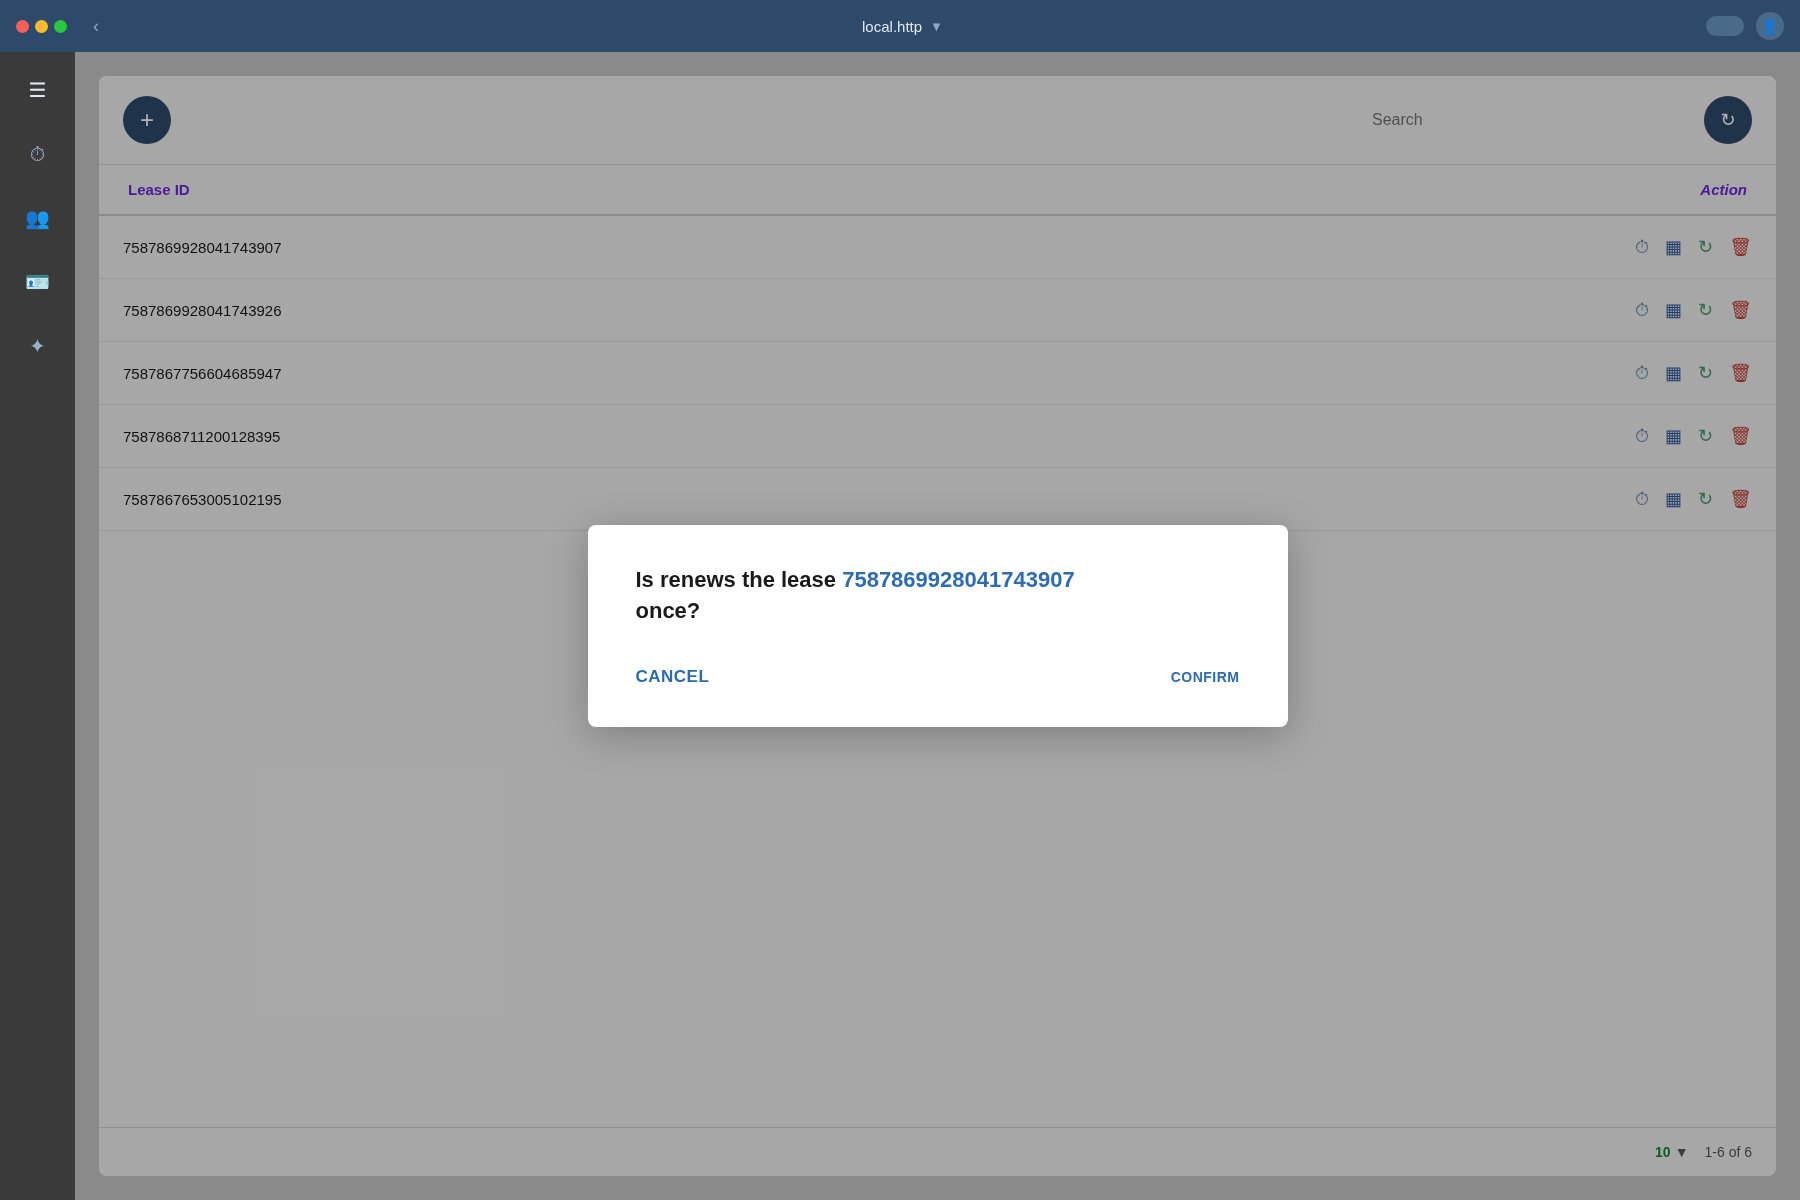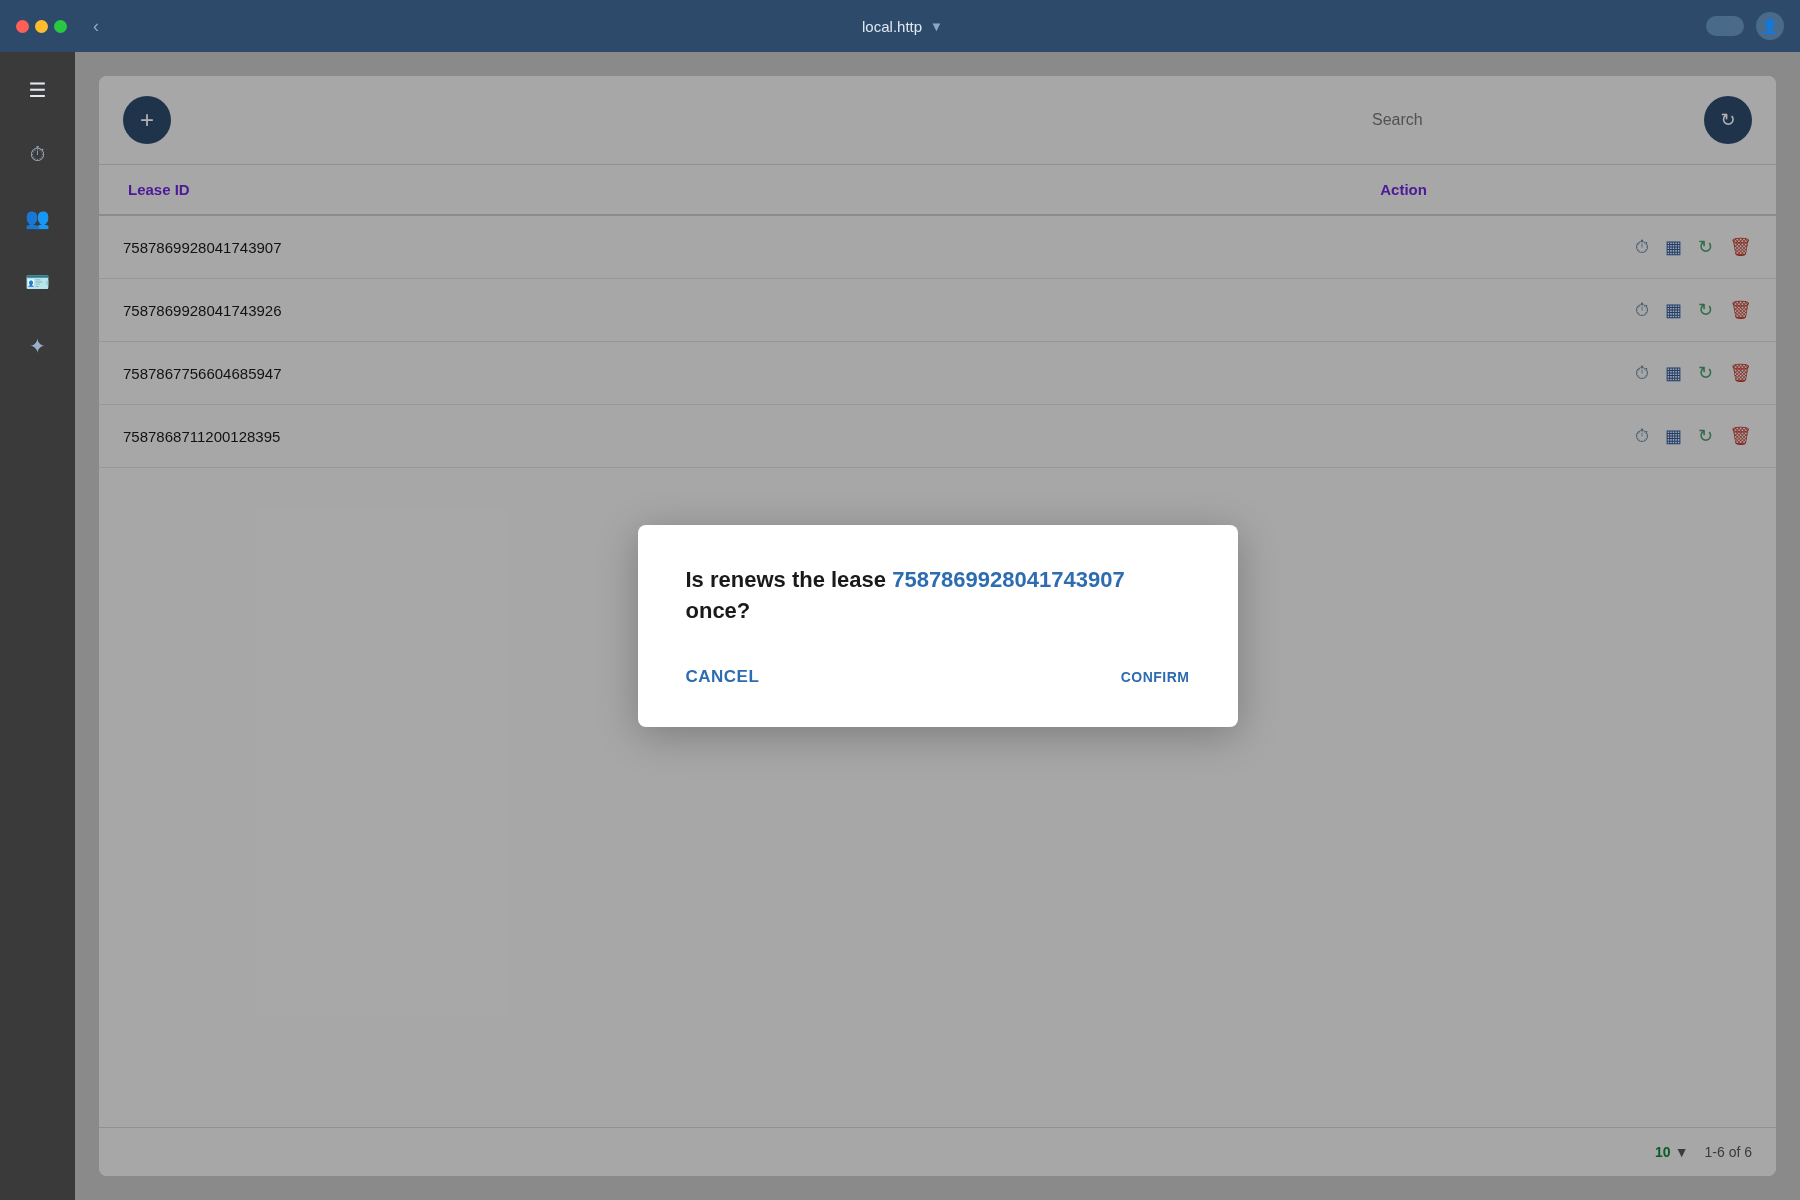--- a/index.html
+++ b/index.html
@@ -209,21 +209,22 @@
       border-bottom: 2px solid #c8c8c8;
     }
     thead th {
       padding: 16px 29px;
       text-align: left;
       font-size: 15px;
       font-weight: 600;
       color: #6d28d9;
     }
     thead th.action-col {
-      text-align: center;
+      text-align: right;
+      font-style: italic;
     }
     tbody tr {
       border-bottom: 1px solid #d8d8d8;
     }
     tbody td {
       padding: 20px 24px;
       font-size: 15px;
       color: #1a1a1a;
     }
     tbody td.action-col {
@@ -272,21 +273,21 @@
       background: rgba(0,0,0,0.3);
       display: flex;
       align-items: center;
       justify-content: center;
       z-index: 100;
     }
     .dialog {
       background: white;
       border-radius: 8px;
       padding: 40px 48px;
-      width: 600px;
+      width: 700px;
       max-width: 90%;
       box-shadow: 0 8px 40px rgba(0,0,0,0.25);
     }
     .dialog-message {
       font-size: 22px;
       font-weight: 600;
       color: #1a1a1a;
       margin-bottom: 40px;
       line-height: 1.4;
     }
@@ -411,20 +412,31 @@
       <td>7587868711200128395</td>
       <td class="action-col">
         <div class="action-icons">
           <span class="action-icon clock">⏱</span>
           <span class="action-icon list">▦</span>
           <span class="action-icon refresh">↻</span>
           <span class="action-icon trash">🗑</span>
         </div>
       </td>
     </tr>
+              <tr>
+      <td>7587867653005102195</td>
+      <td class="action-col">
+        <div class="action-icons">
+          <span class="action-icon clock">⏱</span>
+          <span class="action-icon list">▦</span>
+          <span class="action-icon refresh">↻</span>
+          <span class="action-icon trash">🗑</span>
+        </div>
+      </td>
+    </tr>
             </tbody>
         </table>
       </div>
 
       <div class="pagination">
         <div class="per-page">
           <span class="per-page-num">10</span>
           <span>▼</span>
         </div>
         <span>1-6 of 6</span>

